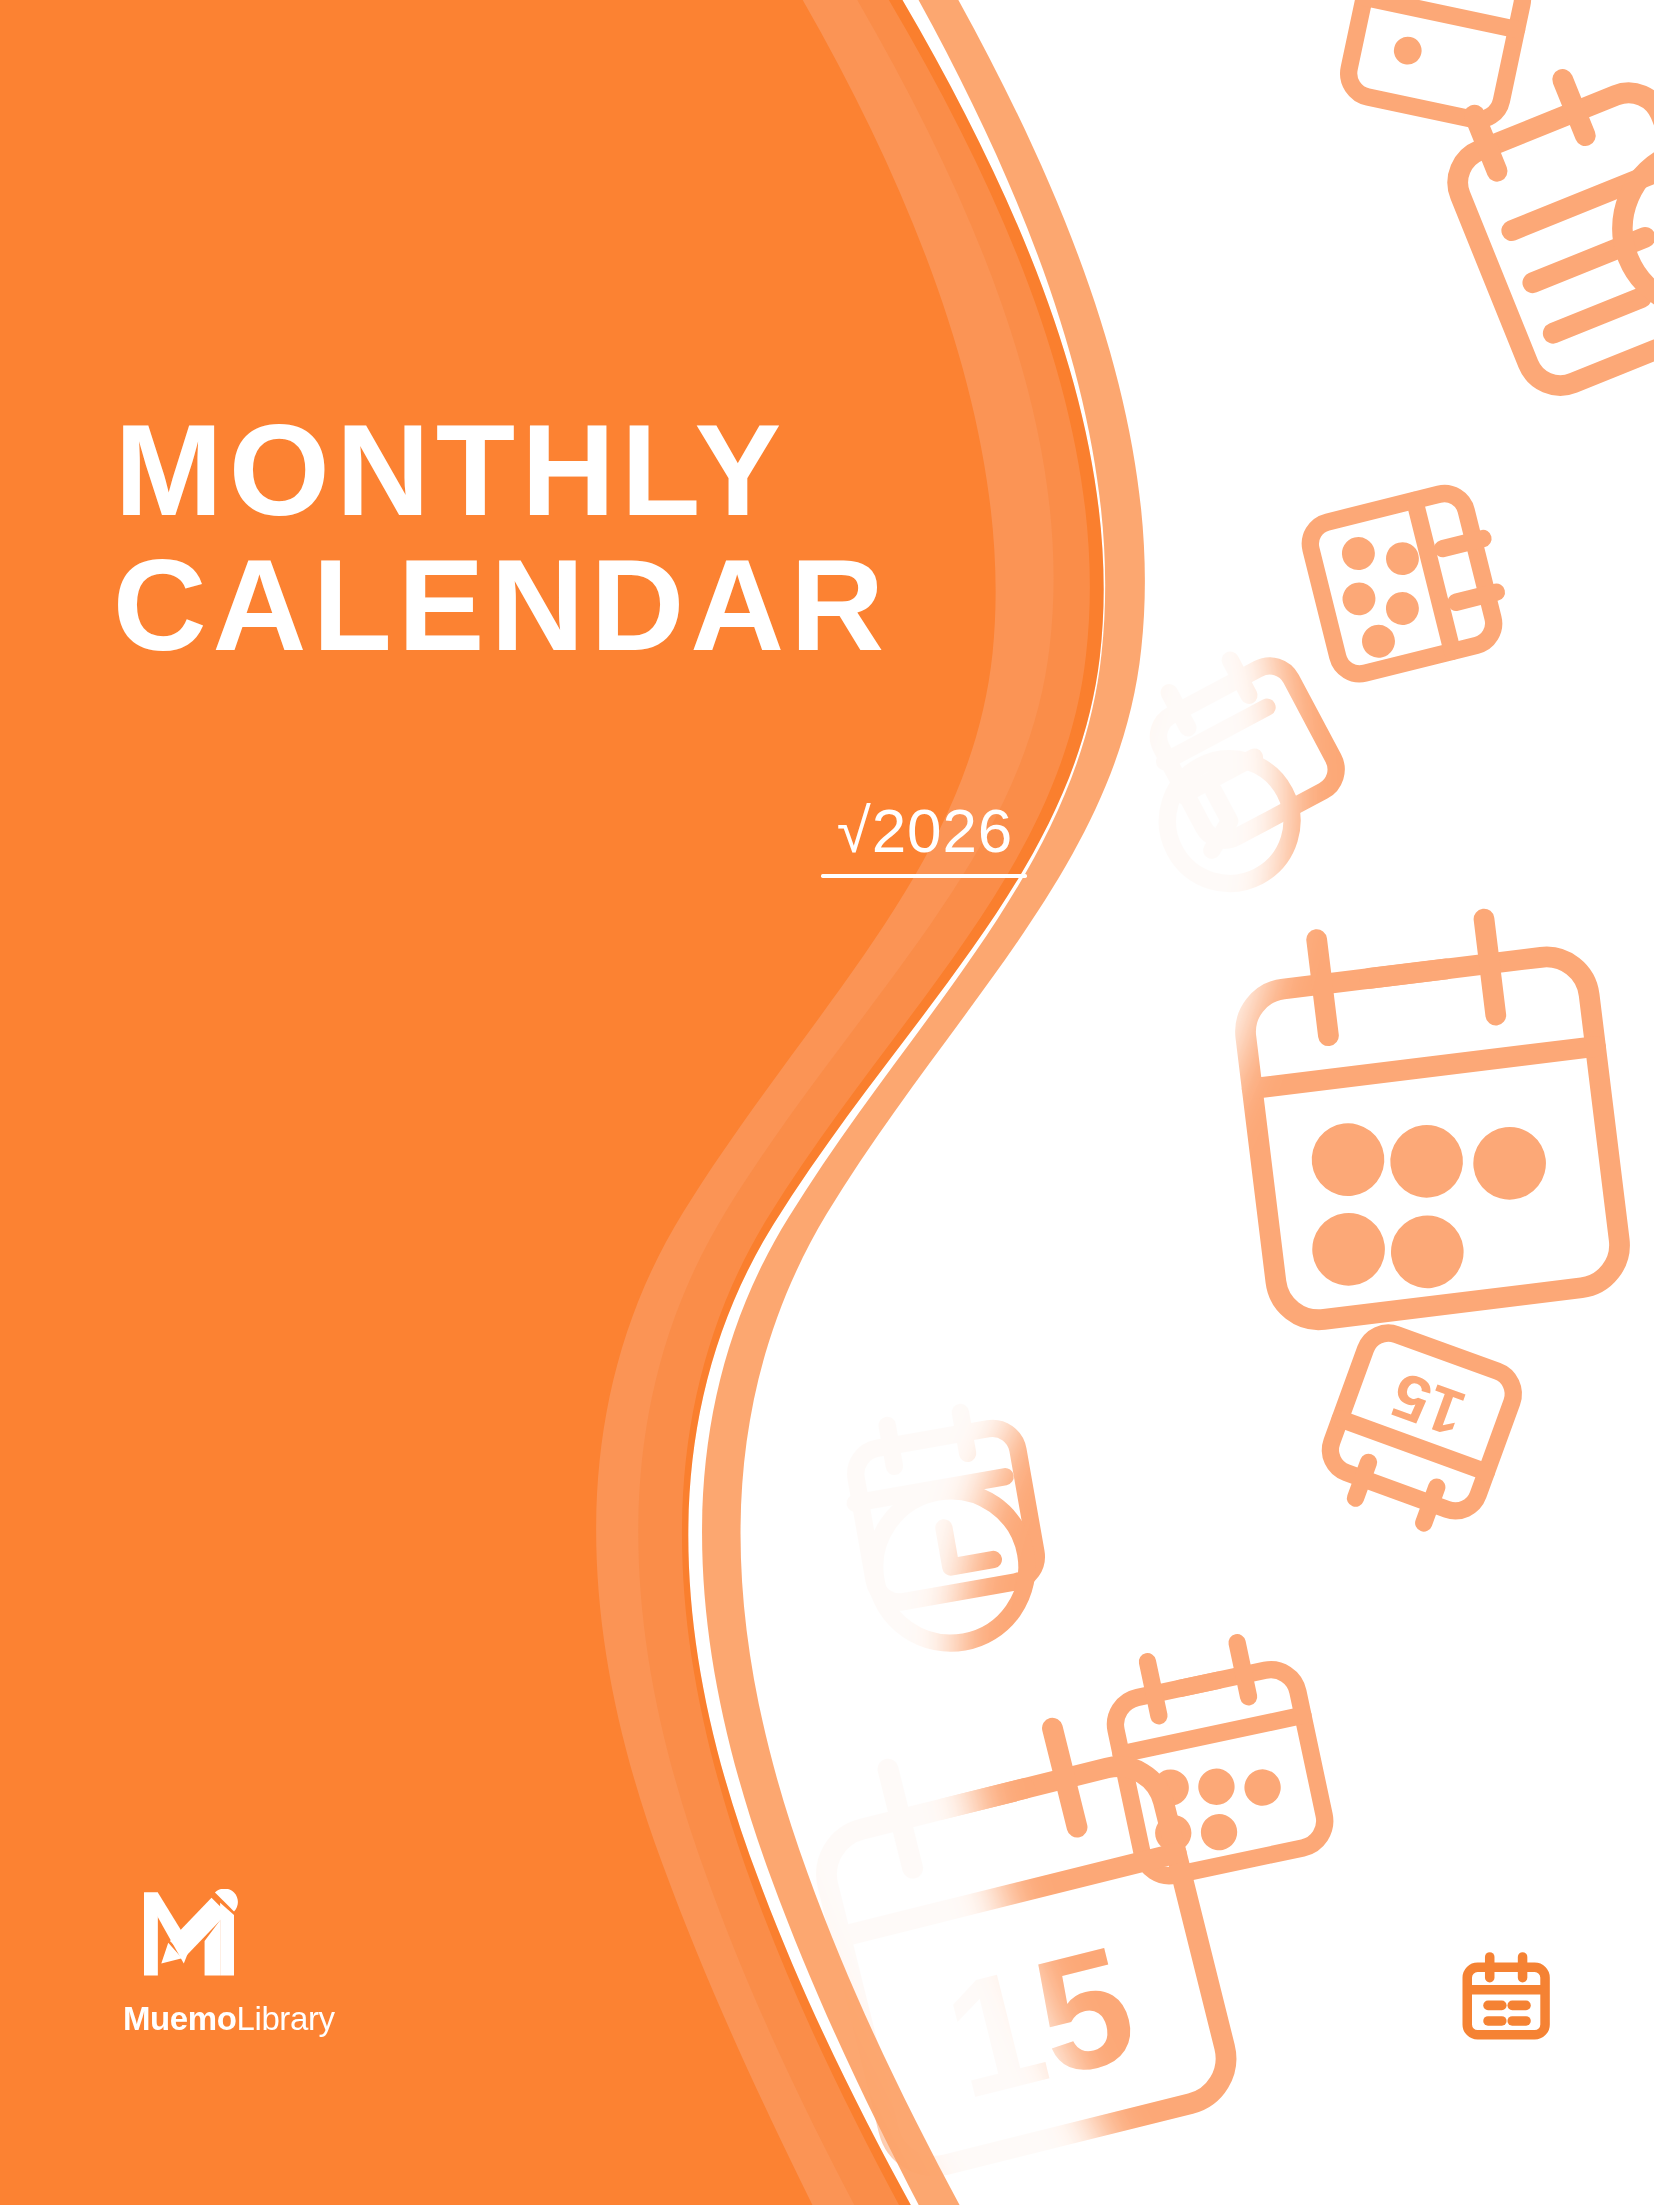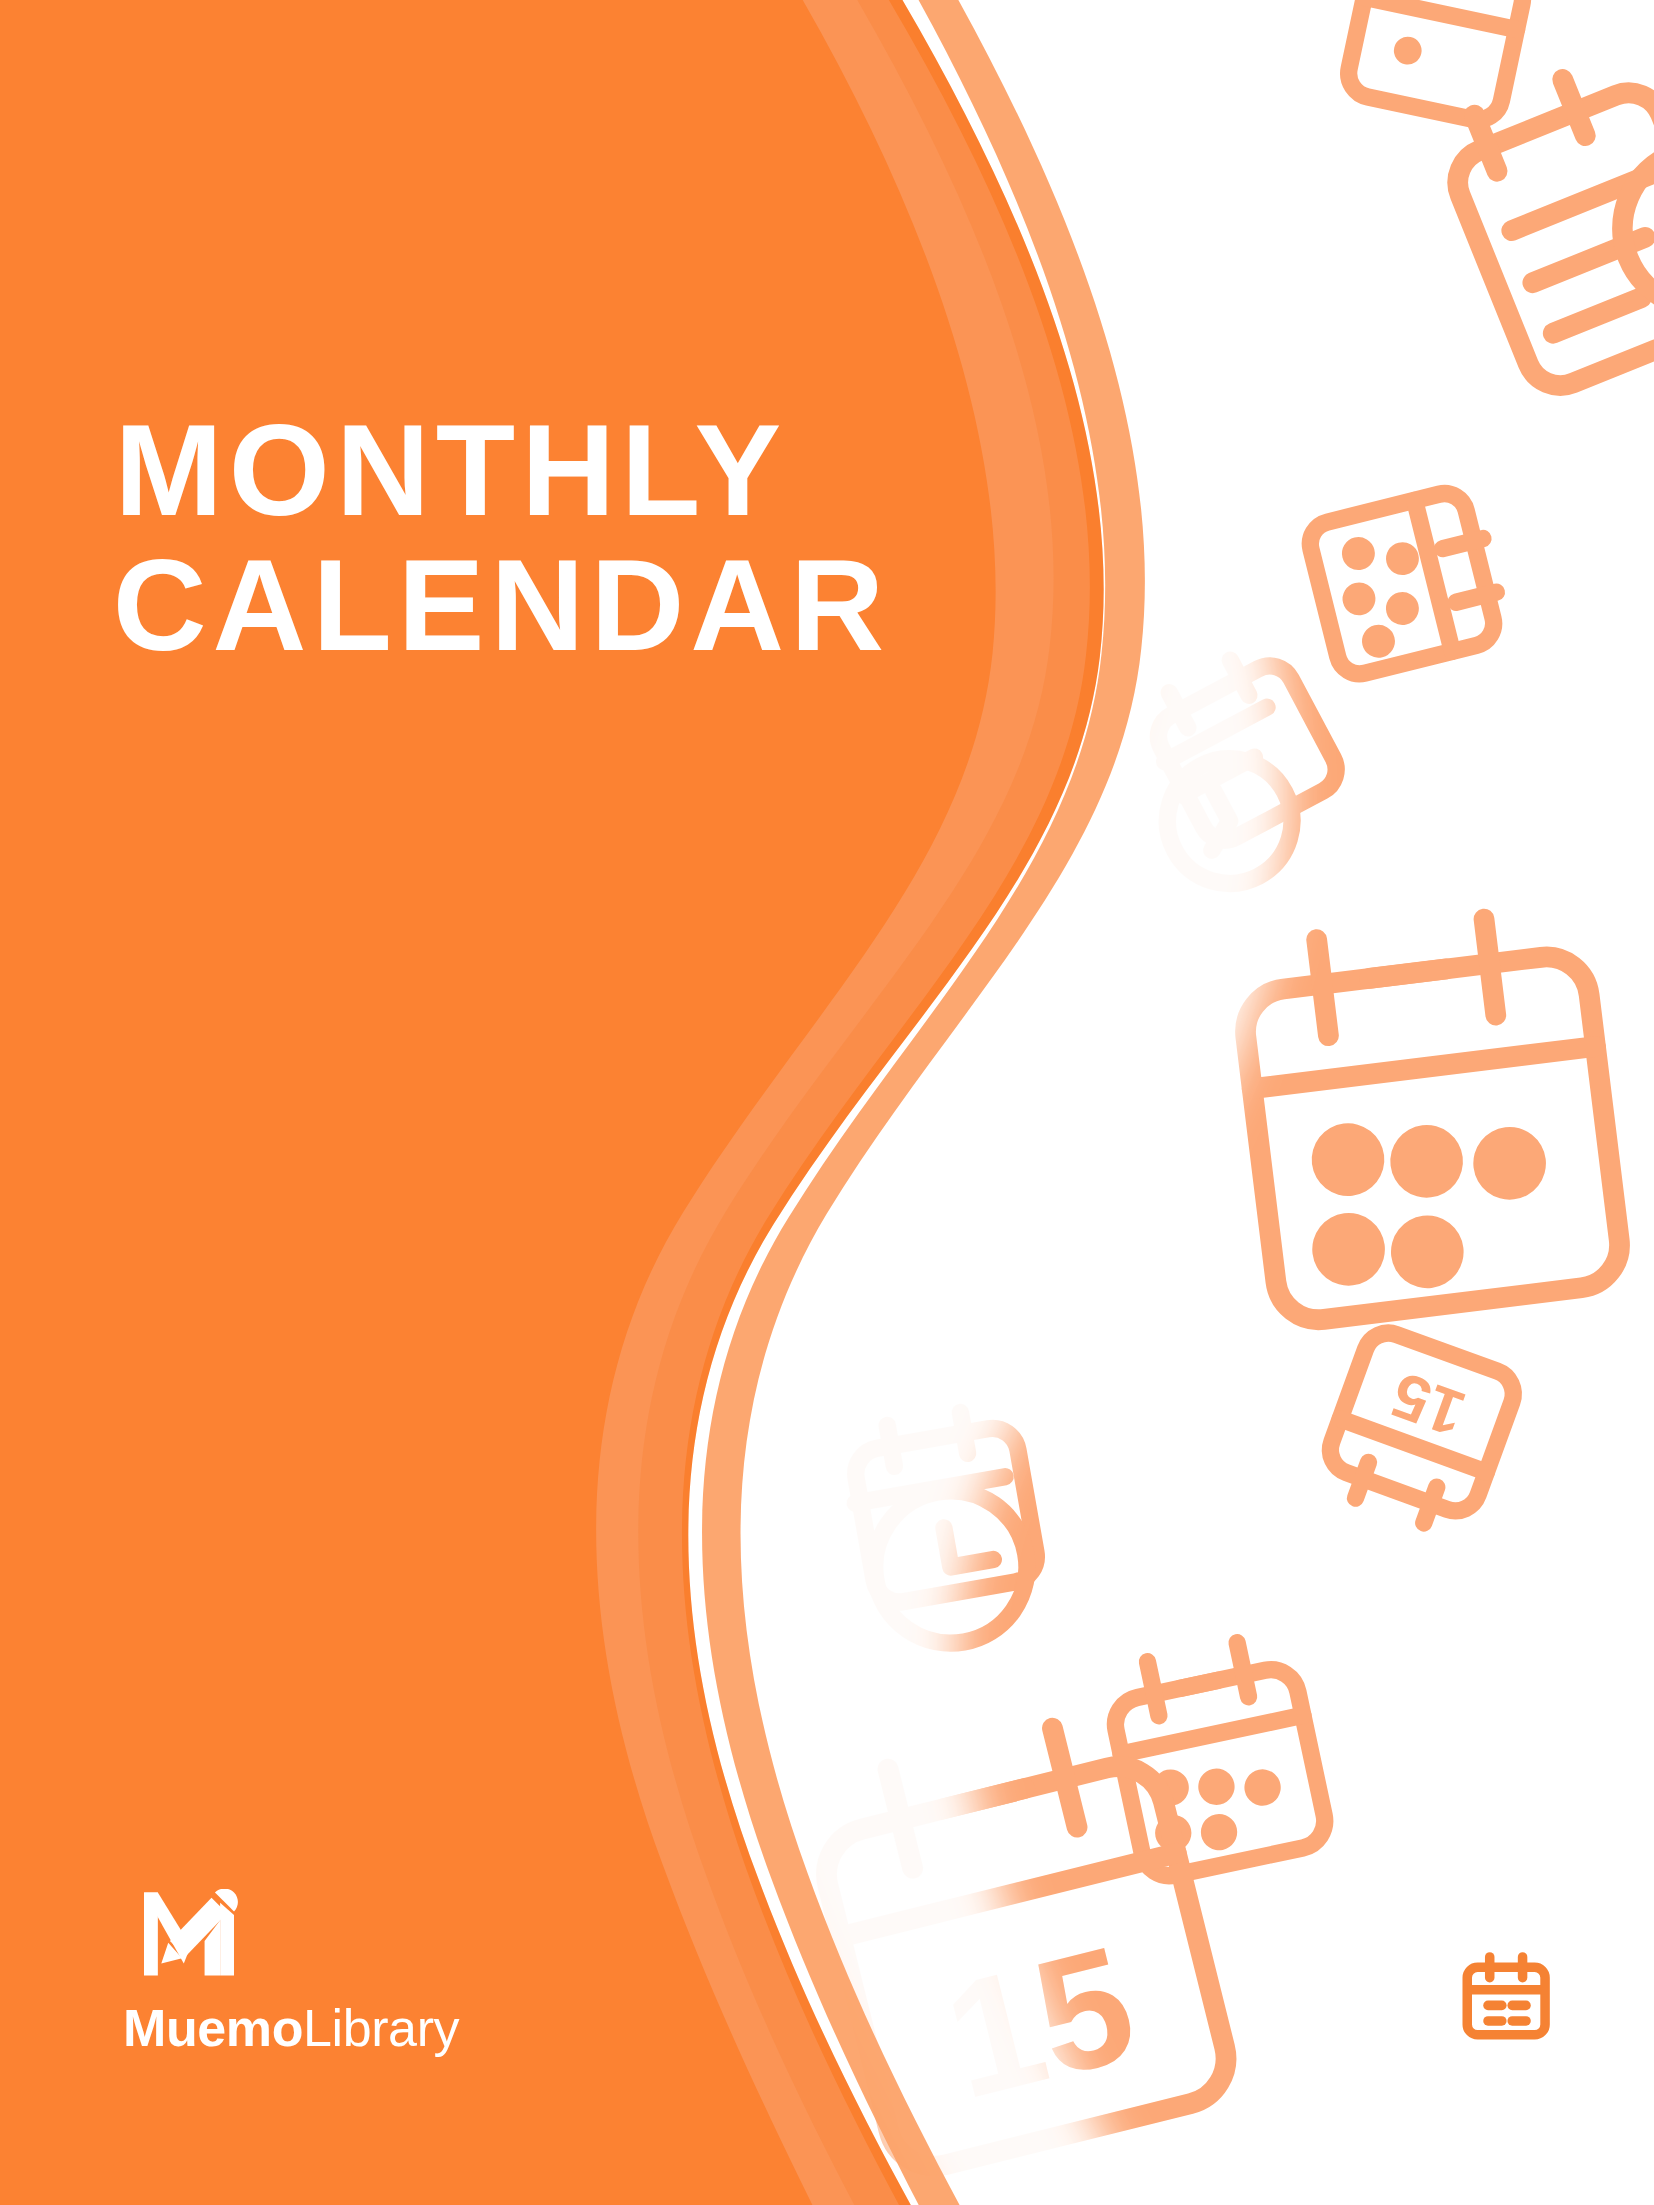--- a/index.html
+++ b/index.html
@@ -73,21 +73,21 @@
   .logo-block{
     position:absolute;
     left:123px;
     top:1889px;
     width:346px;
   }
   .logo-mark{width:104px;height:90px;display:block;margin-left:14px;}
   .logo-word{
     margin-top:22.5px;
     color:#ffffff;
-    font-size:52px;
+    font-size:33px;
     line-height:1;
     white-space:nowrap;
     font-family:"Liberation Sans", sans-serif;
   }
   .logo-word .b{font-weight:700;letter-spacing:-0.4px;}
   .logo-word .l{font-weight:400;letter-spacing:-0.4px;}
 </style>
 </head>
 <body>
 
@@ -279,20 +279,24 @@
          C1242,512 1140,248 968,-40 Z"></path>
   </svg>
 
   <div class="content">
 
     <div class="title-block">
       <div class="title-line l1">MONTHLY</div>
       <div class="title-line l2">CALENDAR</div>
     </div>
 
+    <div class="year-wrap">
+      <div class="year">√2026</div>
+      <div class="year-rule"></div>
+    </div>
 
     <div class="logo-block">
       <svg class="logo-mark" viewBox="0 0 120 104" aria-hidden="true">
 
         <path fill="#ffffff" d="M8,100 L8,4 L24,4 L24,100 Z"></path>
 
         <path fill="#ffffff" d="M96,100 L96,16 L112,30 L112,100 Z"></path>
 
         <path fill="#ffffff" d="M8,4 L24,4 L62,66 L54,86 Z"></path>
 

